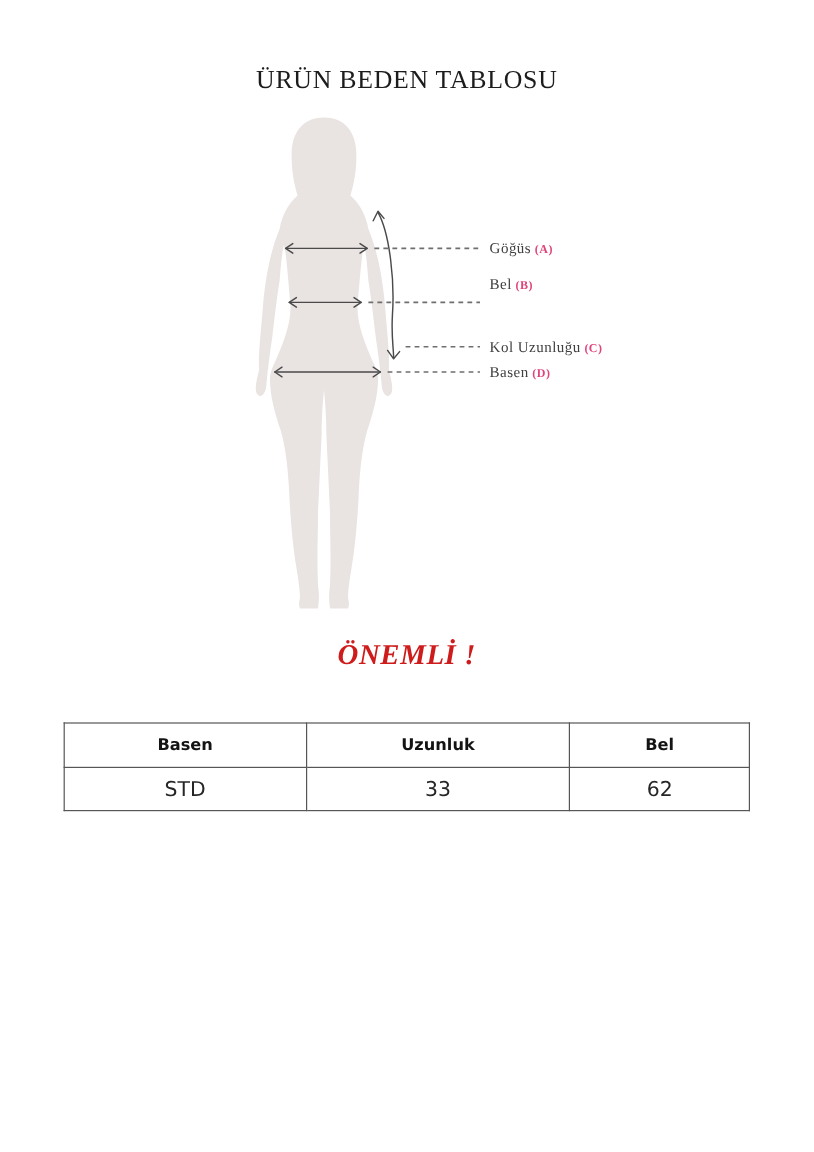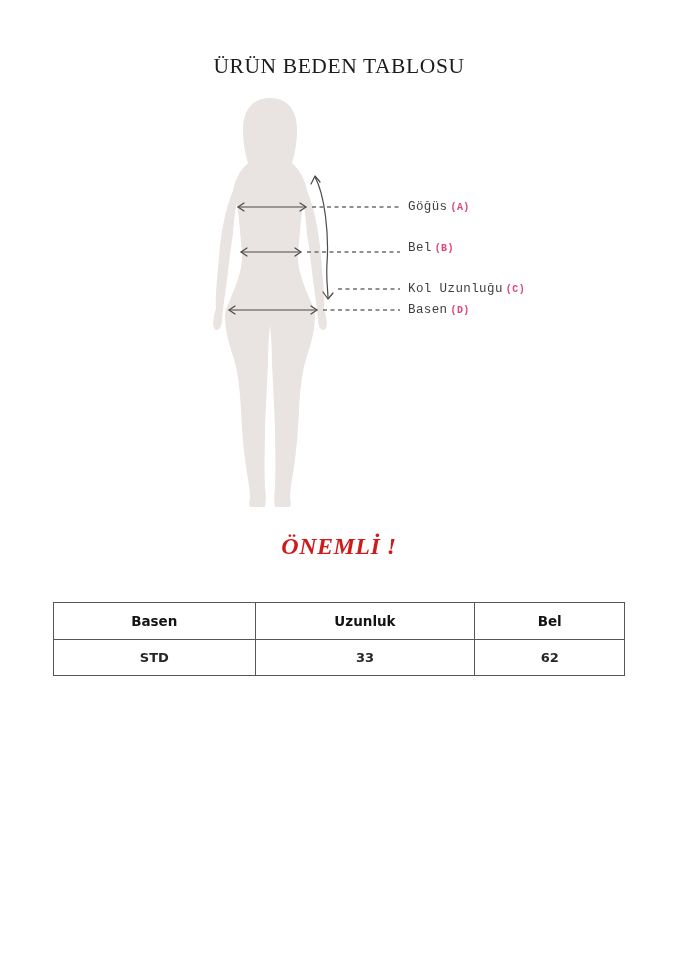--- a/index.html
+++ b/index.html
@@ -29,34 +29,34 @@
     left: 150px;
     top: 85px;
     width: 390px;
     height: 435px;
   }
   .m-label {
     position: absolute;
     left: 408px;
     height: 15px;
     line-height: 15px;
-    font-family: Liberation Mono, monospace;
+    font-family: Liberation Serif, serif;
     font-size: 12.5px;
     letter-spacing: 0.4px;
     color: #3f3f3f;
     white-space: nowrap;
   }
   .m-label .letter {
     font-size: 10px;
     font-weight: 700;
     color: #e0457c;
     margin-left: 3px;
   }
   .lbl-a { top: 200px; }
-  .lbl-b { top: 241px; }
+  .lbl-b { top: 230px; }
   .lbl-c { top: 282px; }
   .lbl-d { top: 303px; }
   .notice-heading {
     position: absolute;
     top: 533px;
     left: 0;
     width: 100%;
     text-align: center;
     font-family: "Liberation Serif", serif;
     font-size: 24px;
@@ -92,22 +92,22 @@
     vertical-align: middle;
   }
   table.size-table th {
     height: 37px;
     font-size: 13.5px;
     font-weight: 700;
     color: #141414;
   }
   table.size-table td {
     height: 36px;
-    font-size: 13px;
-    font-weight: 700;
+    font-size: 17px;
+    font-weight: 400;
     color: #262626;
   }
   .col-beden   { width: 35.3%; }
   .col-uzunluk { width: 38.5%; }
   .col-bel     { width: 26.2%; }
 </style>
 </head>
 <body>
 
 <div class="page">

